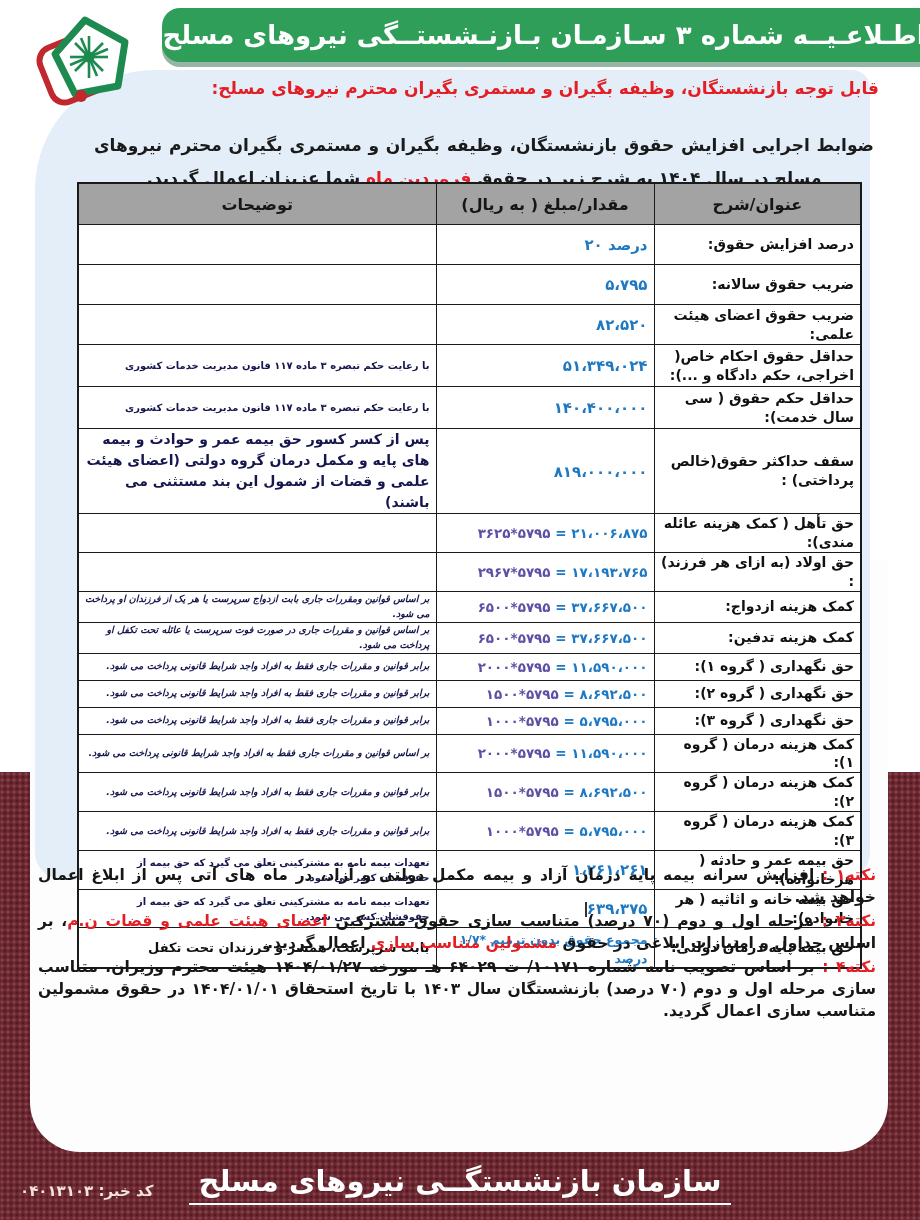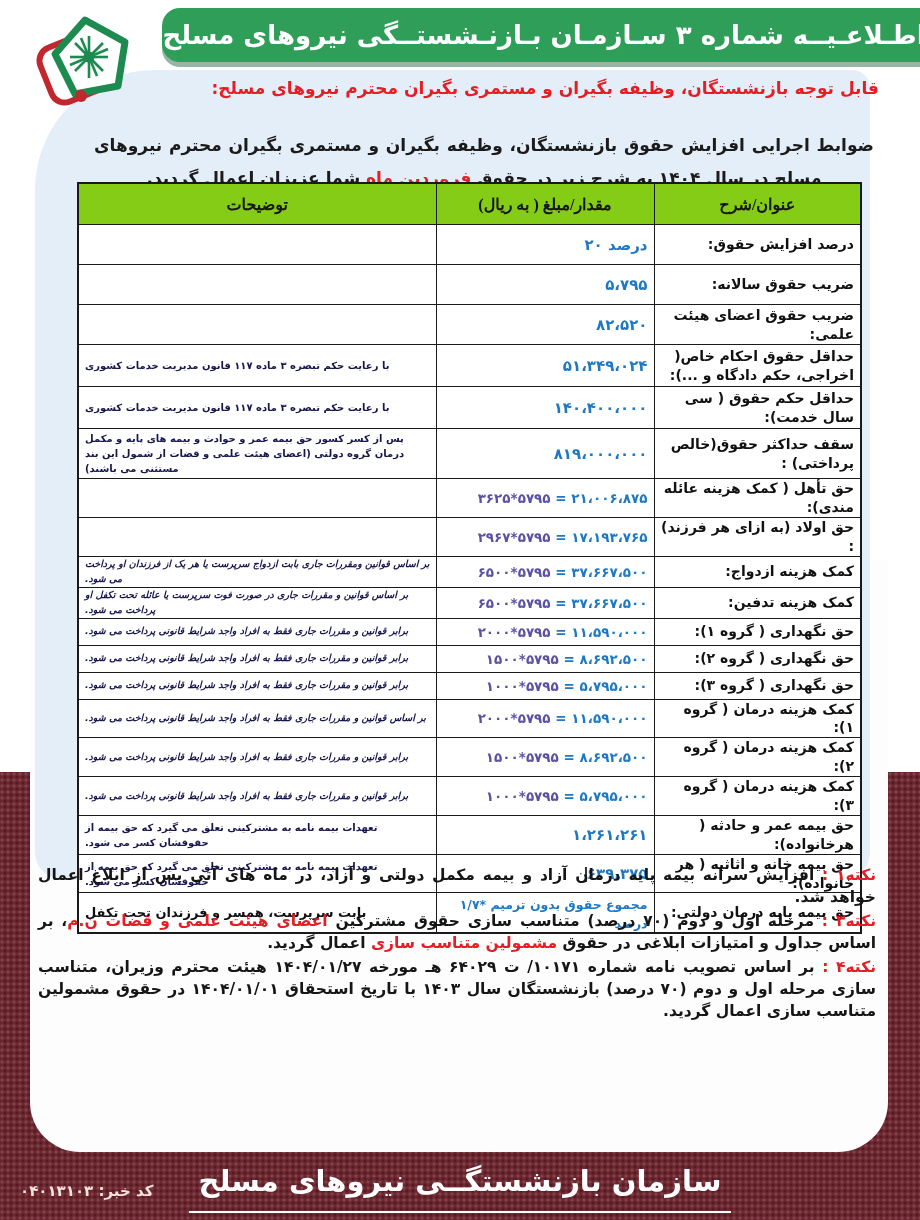--- a/index.html
+++ b/index.html
@@ -38,50 +38,50 @@
   .lead-text{position:absolute; right:46px; top:105px; width:780px;
     color:#1b1b1b; font-weight:bold; font-size:17px; line-height:33px;
     text-align:justify; text-align-last:center;margin-top:24px;}
   .lead-text .hl{color:#e31e24;}
 
   
   table.ftable{position:absolute; right:58px; top:182px; width:783px;
     border-collapse:collapse; table-layout:fixed; background:#ffffff;
     border:2.5px solid #1a1a1a;}
   .ftable th,.ftable td{border:1.6px solid #1a1a1a; padding:0 6px; overflow:hidden;}
-  .ftable thead th{background:#84cc16; height:40px; font-size:16px; color:#161616; font-weight:bold;font-family:Liberation Serif, serif;}
+  .ftable thead th{background:#a3a3a3; height:40px; font-size:16px; color:#161616; font-weight:bold;}
   .ftable thead .small{font-size:16px; font-weight:bold;}
   .c-label{text-align:right; padding-right:12px; font-size:14px; font-weight:bold; color:#111; line-height:1.35;}
   .c-val{text-align:right; font-weight:bold;}
-  .c-note{text-align:left; font-size:10px; font-weight:bold; color:#16164e; line-height:1.5;margin-left:16px;}
+  .c-note{text-align:right; font-size:10px; font-weight:bold; color:#16164e; line-height:1.5;margin-left:16px;}
   .res{color:#1f79c2;} .mult{color:#5b50a4;}
   .formula{direction:ltr; unicode-bidi:isolate; font-size:13.5px; white-space:nowrap;}
   .plainval{direction:ltr; unicode-bidi:isolate; font-size:15px;}
   .val-small{font-size:12.5px; direction:rtl;}
   .note-big{font-size:13px; color:#111;}
   .caret{display:inline-block; width:1.5px; height:15px; background:#333; margin-left:3px; vertical-align:middle;}
   tr.r-s{height:40px;} tr.r-m{height:42px;} tr.r-l{height:50px;}
   tr.r-t{height:29px;} tr.r-t2{height:31px;} tr.r-g{height:27px;}
   tr.r-b{height:31px;} tr.r-f{height:40px;}
   tr.r-g .c-note, tr.r-t2 .c-note{font-size:9.5px;font-style:italic;}
-  tr.r-l .c-note{font-size:10px;}
+  tr.r-l .c-note{font-size:14px;}
 
   
   .notes{position:absolute; right:44px; top:864px; width:838px;
     font-size:15.5px; font-weight:bold; color:#161616; line-height:22px; text-align:justify;}
   .notes p{margin:0 0 2px 0;}
   .nlabel{color:#e31e24;}
   .seg-red{color:#e31e24;}
 
   .signature{position:absolute; left:100px; top:1100px; width:480px; text-align:center;
     color:#e31e24; font-weight:bold; font-size:22px; direction:rtl;}
 
   .footer-brand{position:absolute; left:0; right:0; top:1164px; text-align:center;}
   .footer-brand .b{display:inline-block; color:#ffffff; font-weight:bold; font-size:29px;
-    padding:0 10px 13px 10px; border-bottom:2.5px solid #ffffff; letter-spacing:1px;}
+    padding:0 10px 5px 10px; border-bottom:2.5px solid #ffffff; letter-spacing:1px;}
   .news-code{position:absolute; left:20px; top:1182px; color:#f3e3dc; font-weight:bold;
     font-size:15px; direction:rtl; white-space:nowrap;}
 </style>
 </head>
 <body>
 
 <div class="page">
 
   <div class="maroon"></div>
   <div class="sheet"></div>

